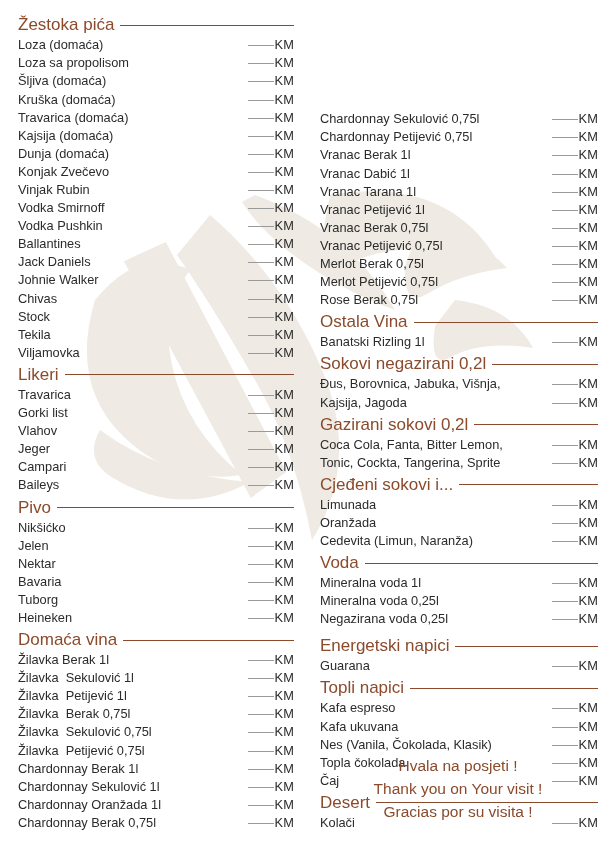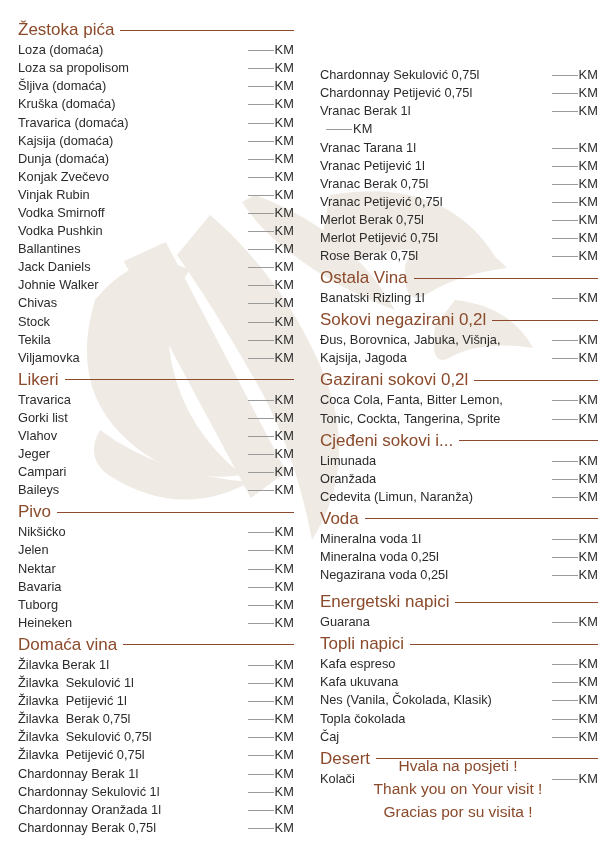--- a/index.html
+++ b/index.html
@@ -27,21 +27,21 @@
 
   #page {
     position: relative;
     z-index: 1;
     width: 616px;
     height: 842px;
     box-sizing: border-box;
     padding: 22px 18px 10px 18px;
     display: flex;
     flex-direction: row;
-    align-items: center;
+    align-items: flex-end;
   }
 
   .column {
     width: 50%;
     box-sizing: border-box;
   }
   .column.left  { padding-right: 14px; }
   .column.right { padding-left: 12px; }
 
   
@@ -444,20 +444,21 @@
       </span>
     </div>
       <div class="row">
       <span class="name">Vranac Berak 1l</span>
       <span class="price">
         <span class="blank"></span>
         <span class="unit">KM</span>
       </span>
     </div>
       <div class="row">
+      <span class="name">Vranac Dabić 1l</span>
       <span class="price">
         <span class="blank"></span>
         <span class="unit">KM</span>
       </span>
     </div>
       <div class="row">
       <span class="name">Vranac Tarana 1l</span>
       <span class="price">
         <span class="blank"></span>
         <span class="unit">KM</span>

